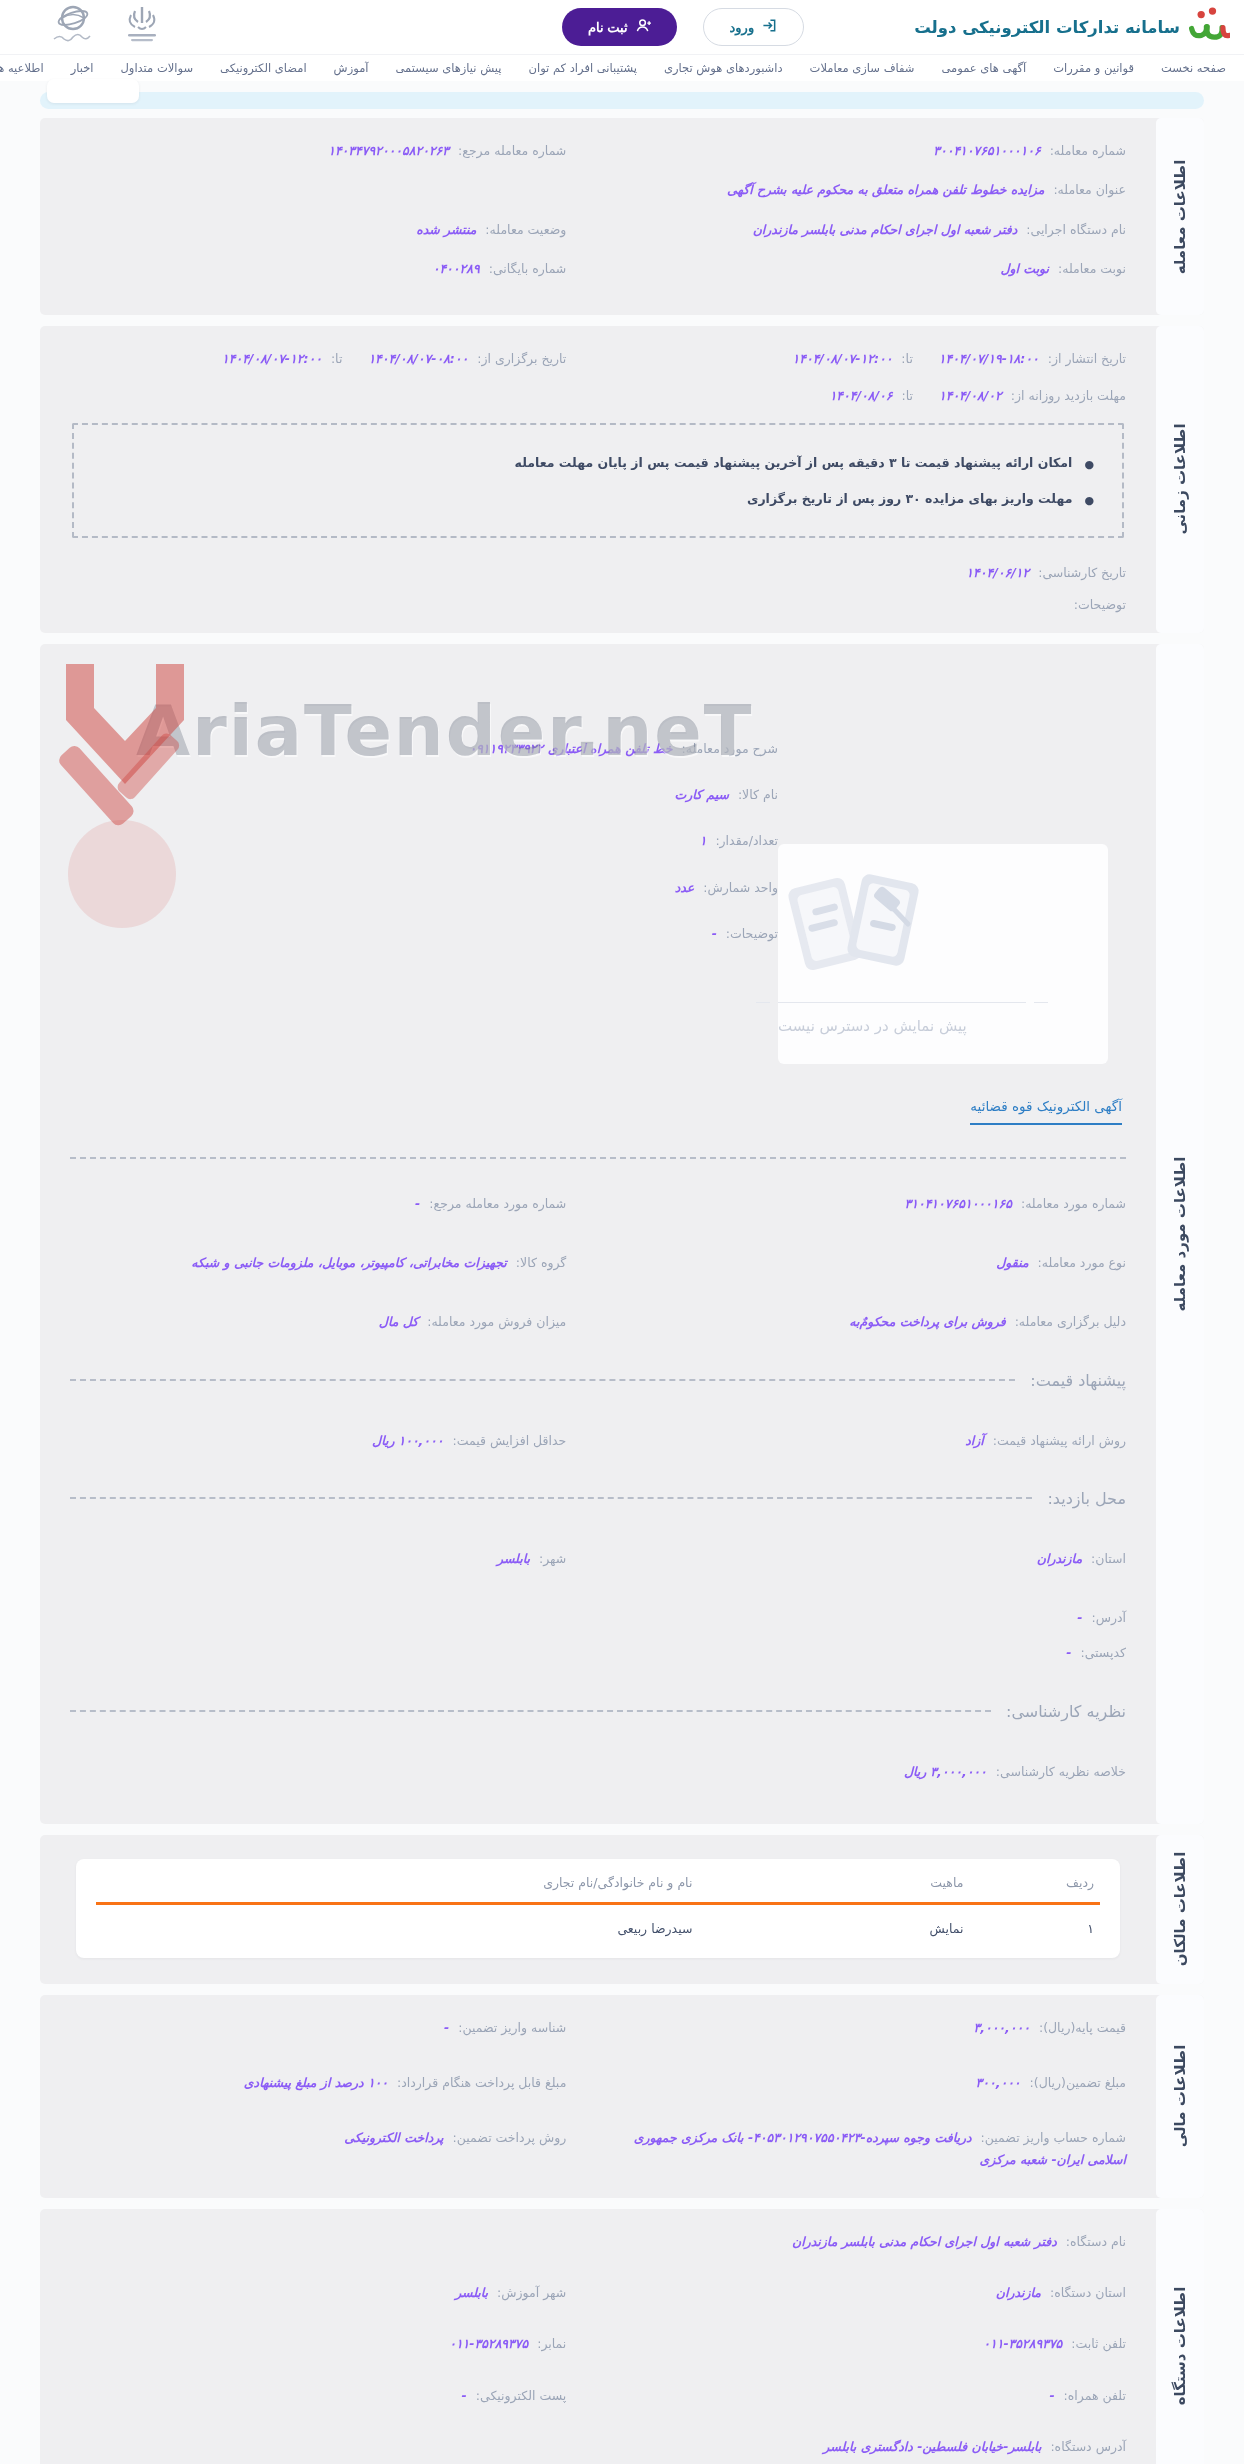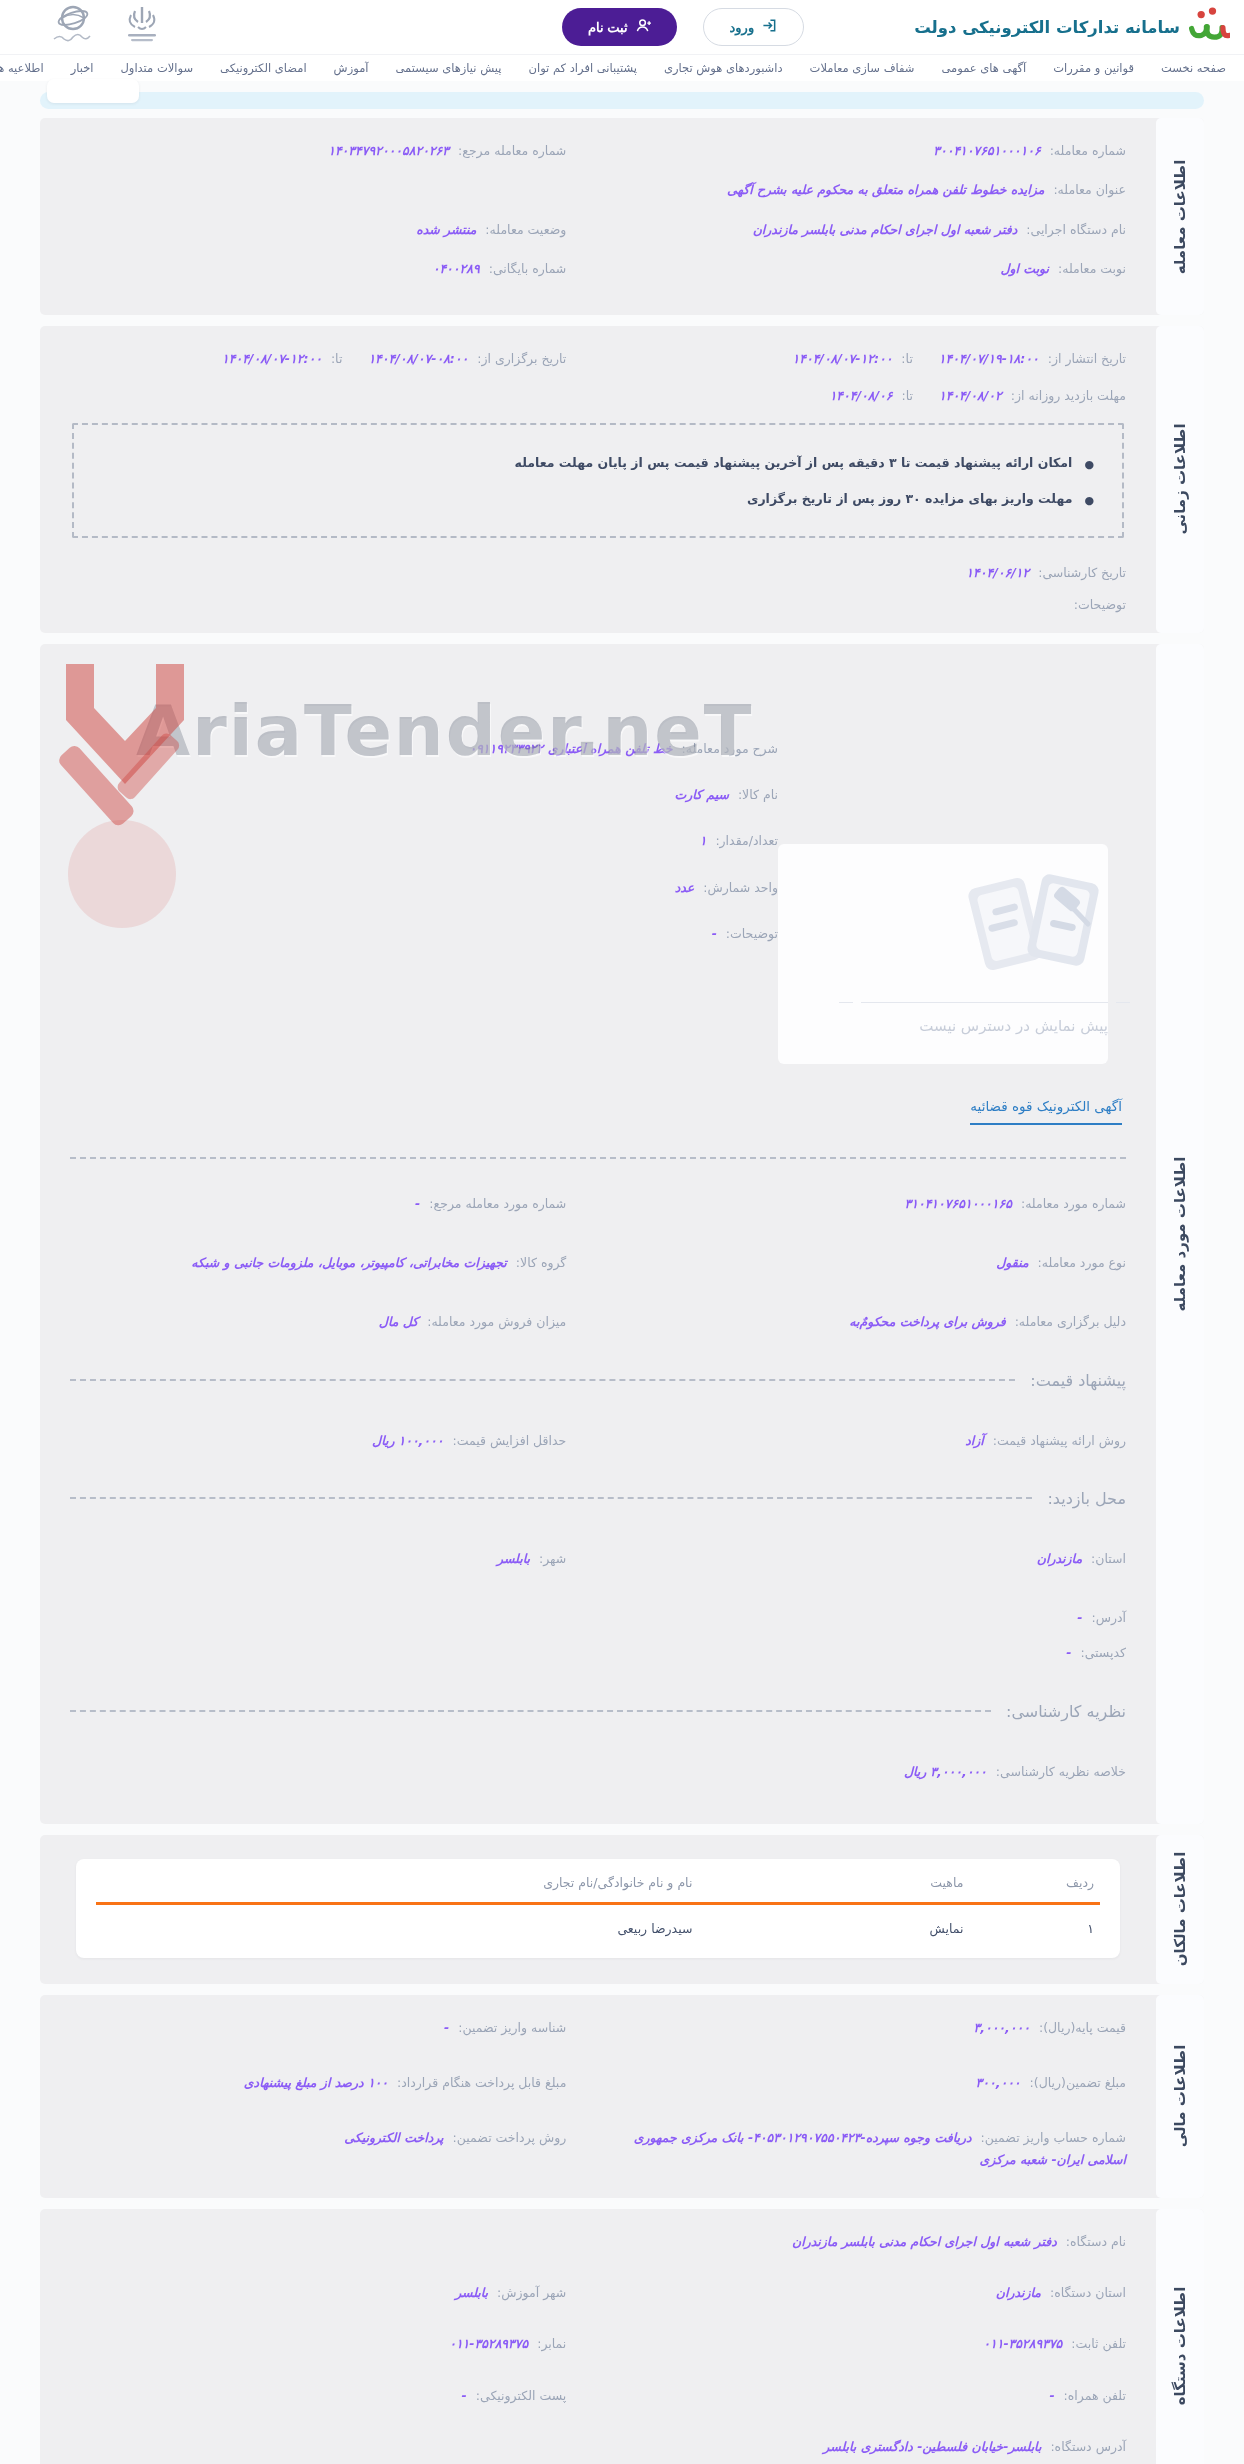--- a/index.html
+++ b/index.html
@@ -52,21 +52,21 @@
   .pair { display:flex; gap:26px; }
   .notice-box { border:2px dashed #b4bac6; border-radius:2px; padding:14px 28px 24px; margin:8px 2px 24px; }
   .notice { display:flex; align-items:flex-start; gap:12px; margin-top:16px; font-size:12.5px;
     font-weight:700; color:#3e4a64; }
   .blt { color:#3e4a64; font-size:11px; line-height:1.9; }
   
   .card-item { position:relative; }
   .item-top { display:flex; margin-top:72px; }
   .item-fields { flex:1; display:flex; flex-direction:column; gap:25px; }
   .preview-card { width:330px; height:220px; background:#fdfdfe; border-radius:6px; margin:106px 18px 0 0;
-    display:flex; flex-direction:column; align-items:flex-start; justify-content:center; flex:0 0 330px; }
+    display:flex; flex-direction:column; align-items:flex-end; justify-content:center; flex:0 0 330px; }
   .preview-divider { width:75%; border-top:1px solid #e4e7ee; margin:16px 0 14px; position:relative; }
   .preview-divider:before, .preview-divider:after { content:""; position:absolute; top:-1px; width:14px;
     border-top:1px solid #e4e7ee; }
   .preview-divider:before { right:-22px; } .preview-divider:after { left:-22px; }
   .preview-text { color:#c7cdd9; font-size:15px; }
   .jud-link { display:inline-block; color:#2e7ec5; font-size:13.5px; font-weight:400; margin:34px 4px 6px;
     padding-bottom:9px; border-bottom:2px solid #2e7ec5; cursor:pointer; }
   .card-item .dashed-hr { margin:26px 0 34px; }
   .card-item .frow { margin-bottom:38px; }
   .card-item .sep-head { margin:10px 0 40px; }

